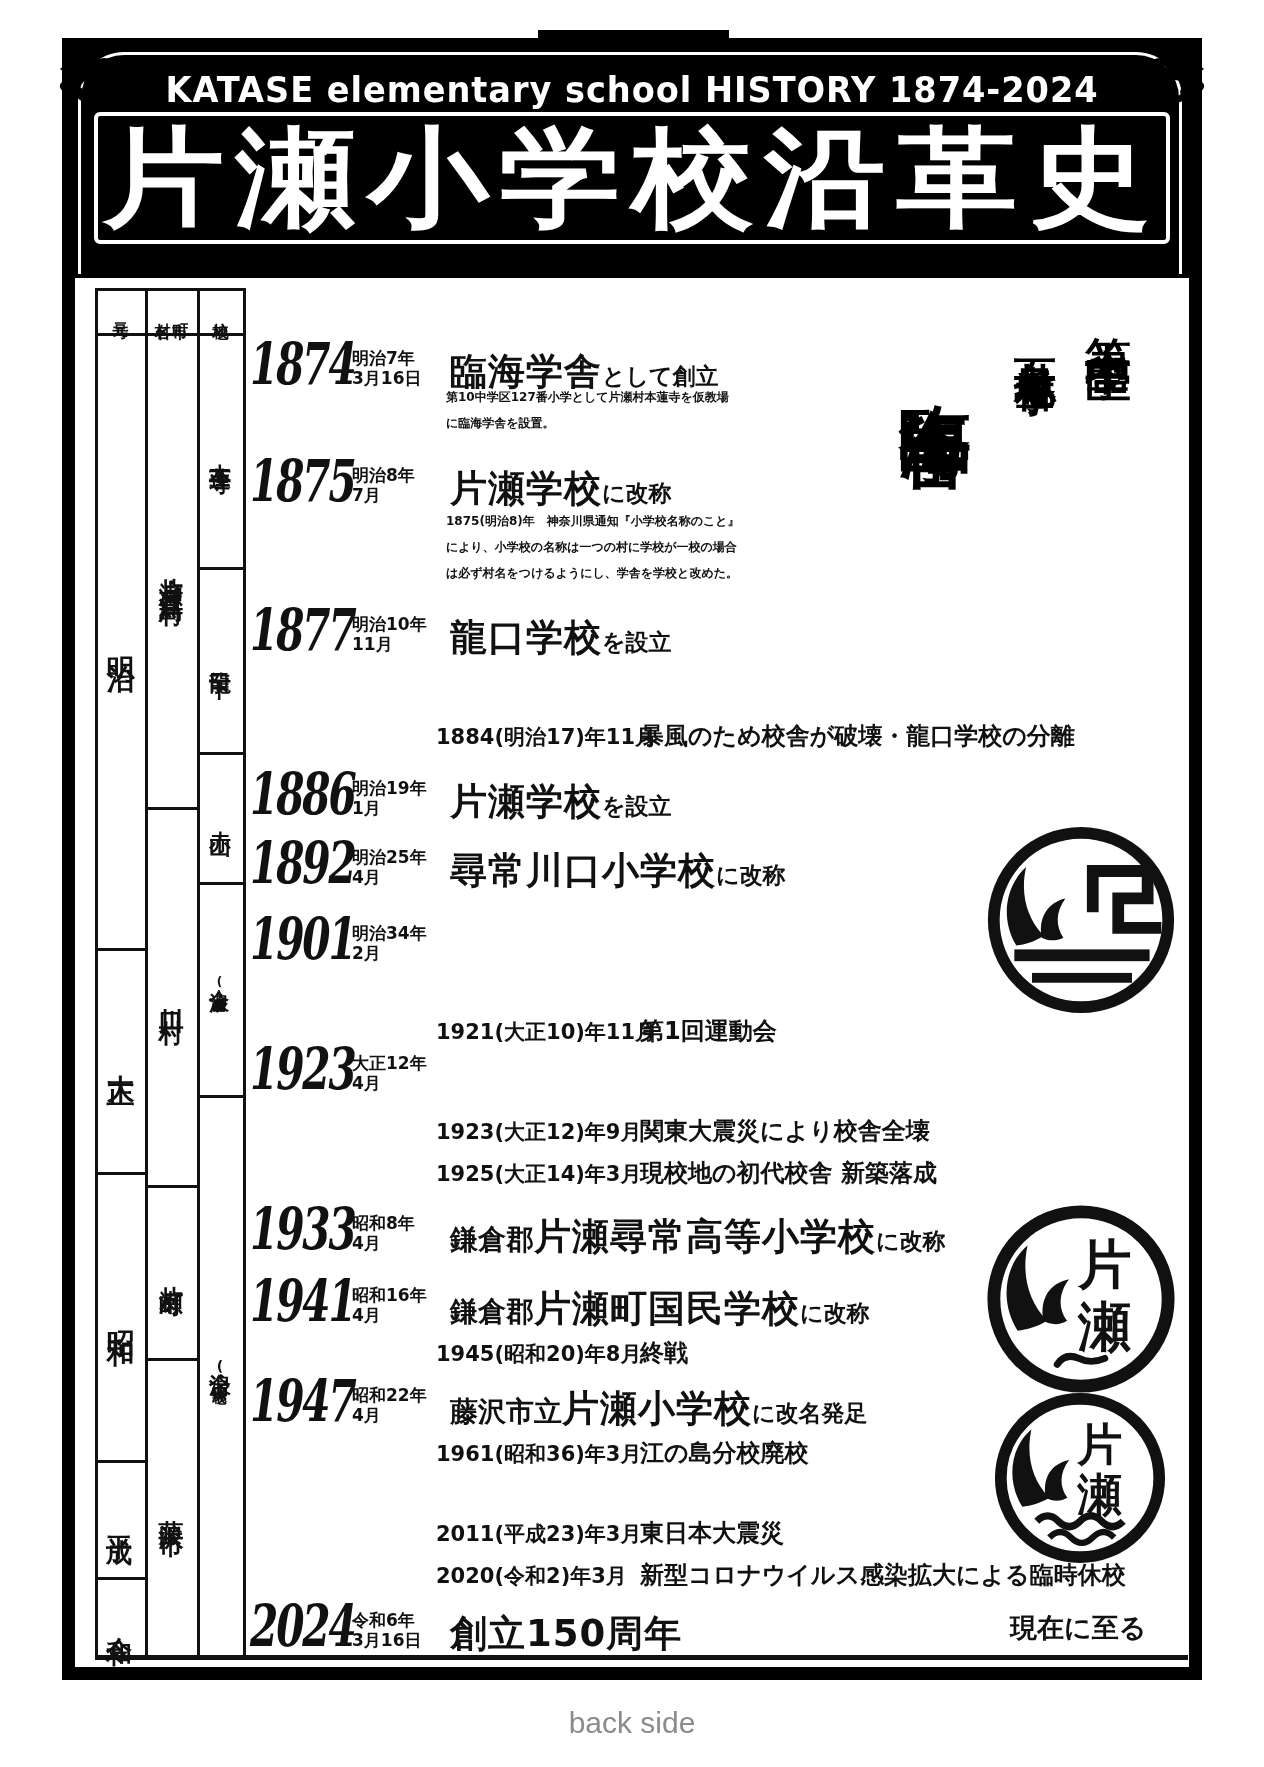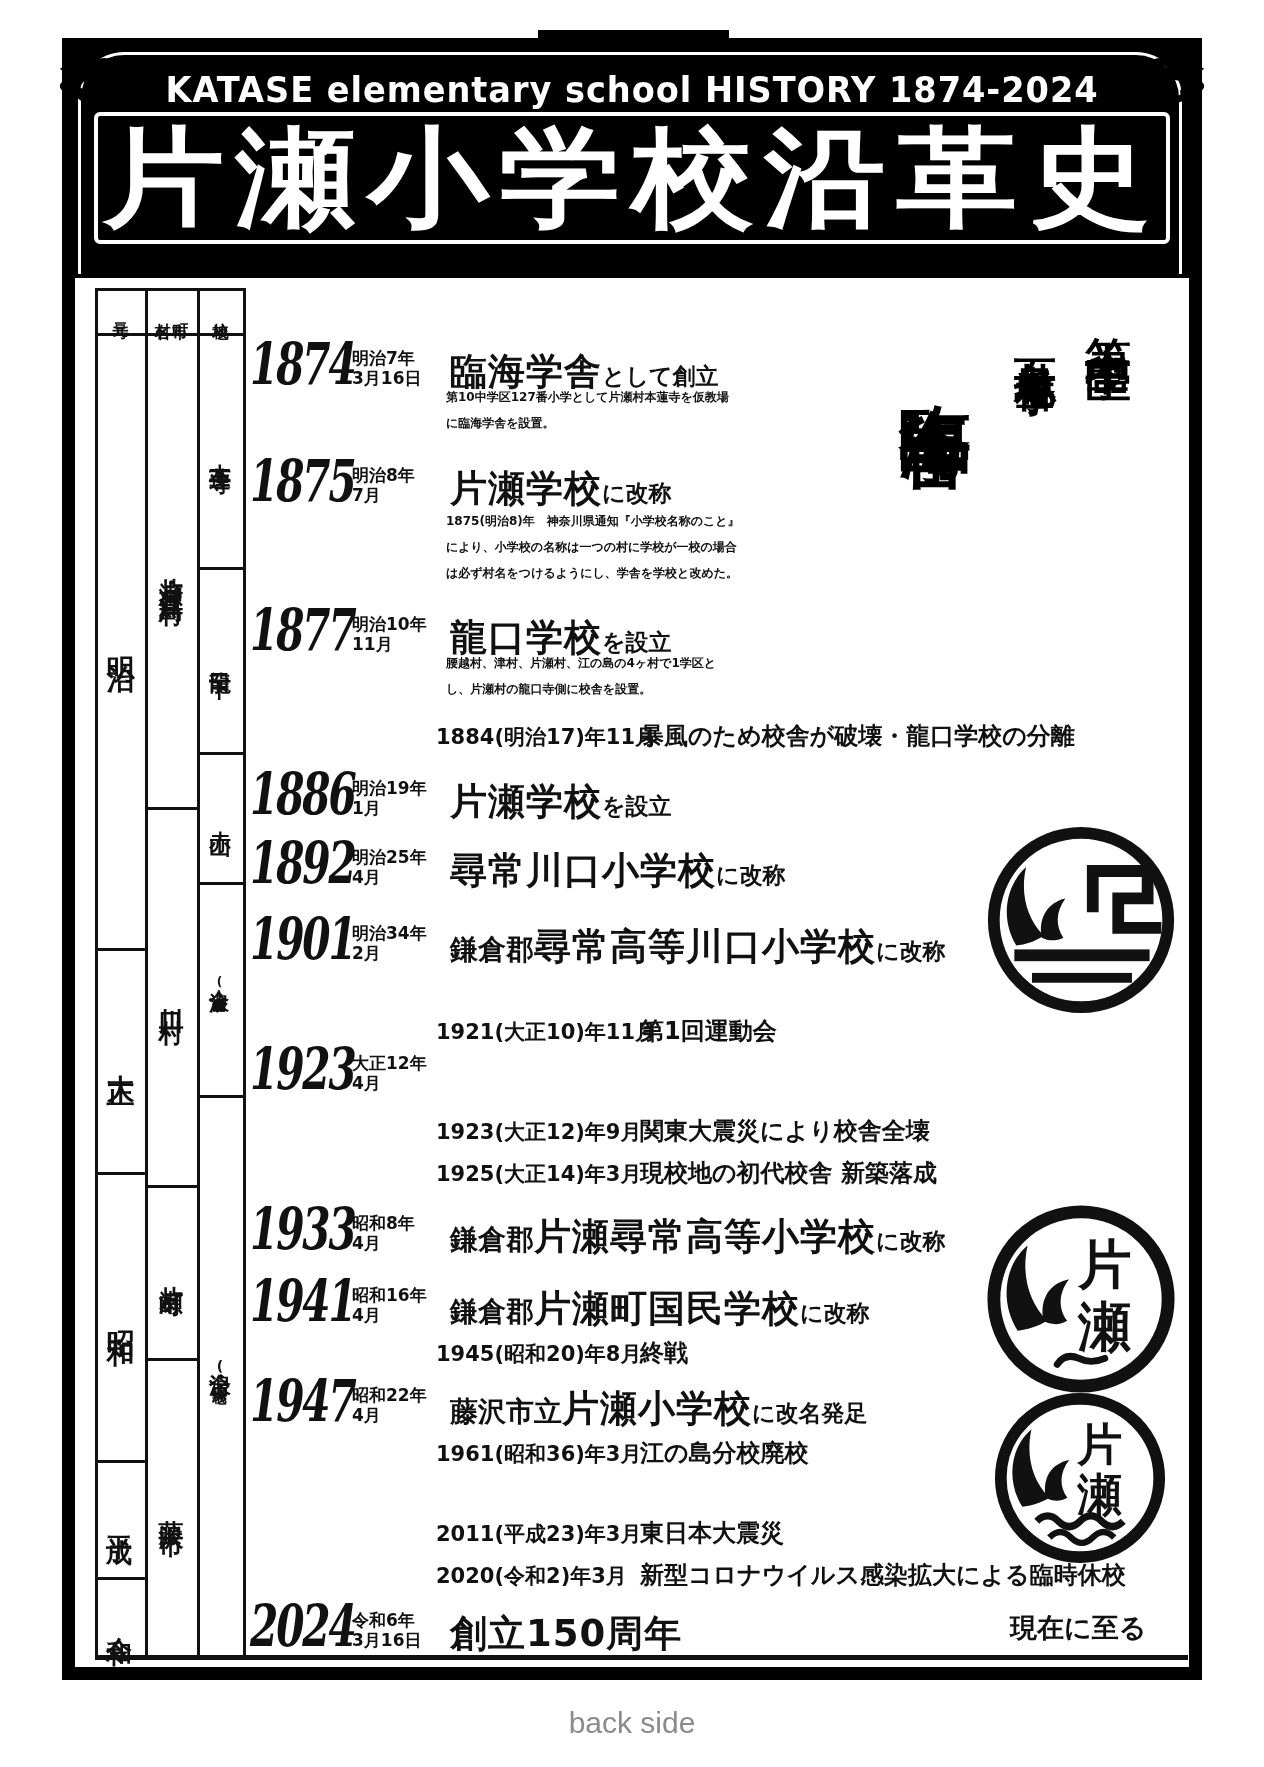--- a/index.html
+++ b/index.html
@@ -193,39 +193,35 @@
   </div>
   <div class="body" style="top:508px;">
     <div>1875(明治8)年　神奈川県通知『小学校名称のこと』</div>
     <div>により、小学校の名称は一つの村に学校が一校の場合</div>
     <div>は必ず村名をつけるようにし、学舎を学校と改めた。</div>
   </div>
 
   <div class="entry" style="top:573px;margin-top:28px;">
     <span class="yr"><b>1877</b></span><span class="era"><span>明治10年</span><span>11月</span></span><span class="head"><span class="main">龍口学校</span><span class="suf">を設立</span></span>
   </div>
-  <div class="body" style="top:650px;">
-    <div>腰越村、津村、片瀬村、江の島の4ヶ村で1学区と</div>
-    <div>し、片瀬村の龍口寺側に校舎を設置。</div>
-  </div>
 
   <div class="sub" style="top:720px;">
     <span class="date">1884(明治17)年11月</span><span class="label">暴風のため校舎が破壊・龍口学校の分離</span>
   </div>
 
   <div class="entry" style="top:765px;">
     <span class="yr"><b>1886</b></span><span class="era"><span>明治19年</span><span>1月</span></span><span class="head"><span class="main">片瀬学校</span><span class="suf">を設立</span></span>
   </div>
 
   <div class="entry" style="top:834px;">
     <span class="yr"><b>1892</b></span><span class="era"><span>明治25年</span><span>4月</span></span><span class="head"><span class="main">尋常川口小学校</span><span class="suf">に改称</span></span>
   </div>
 
   <div class="entry" style="top:910px;">
-    <span class="yr"><b>1901</b></span><span class="era"><span>明治34年</span><span>2月</span></span><span class="head"><span class="pre">鎌倉郡</span><span class="main">尋常高等川口小学校</span><span class="suf">に改称</span></span>
+    <span class="yr"><b>1901</b></span><span class="era"><span>明治34年</span><span>2月</span></span>
   </div>
 
   <div class="sub" style="top:1015px;">
     <span class="date">1921(大正10)年11月</span><span class="label">第1回運動会</span>
   </div>
 
   <div class="entry" style="top:1040px;">
     <span class="yr"><b>1923</b></span><span class="era"><span>大正12年</span><span>4月</span></span>
   </div>
 

